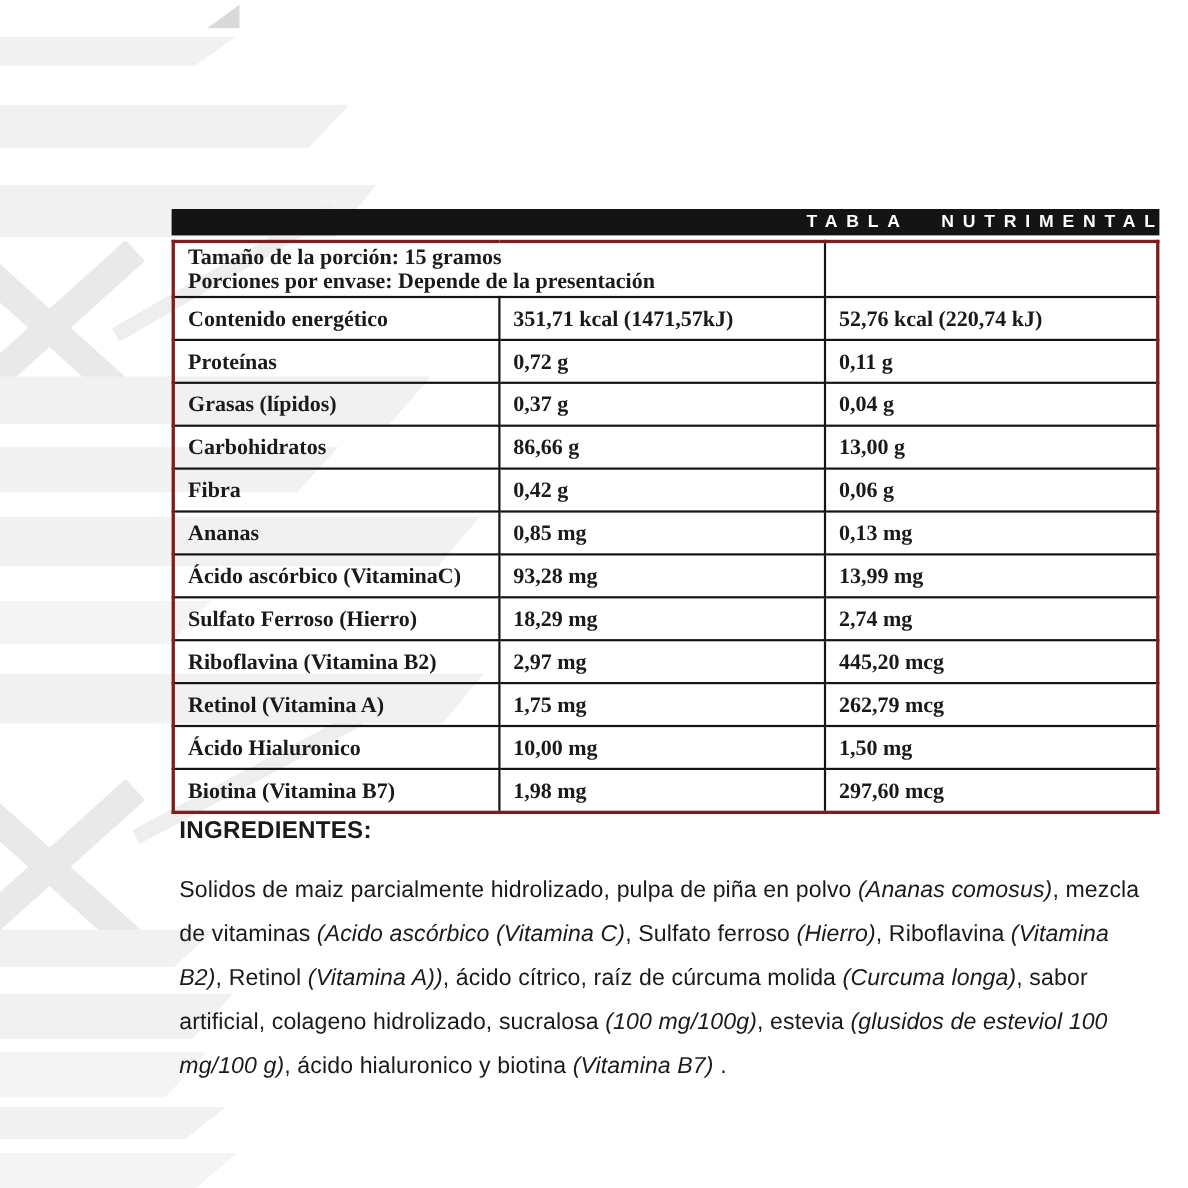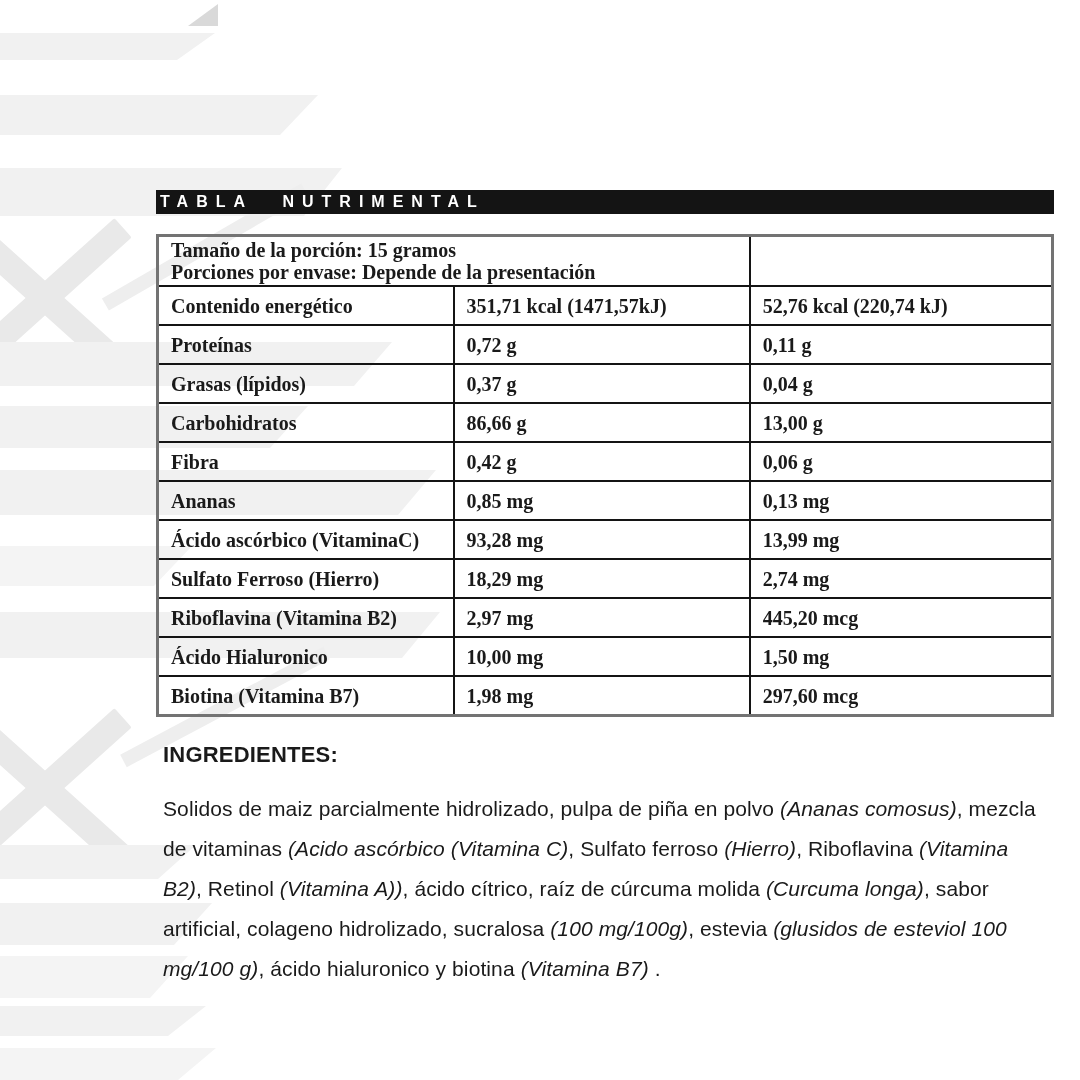--- a/index.html
+++ b/index.html
@@ -38,37 +38,37 @@
   }
 
   
   .panel {
     position: absolute; left: 156px; top: 190px; width: 898px;
     z-index: 1;
   }
   .title-bar {
     background: #141414;
     height: 24px;
-    display: flex; align-items: center; justify-content: flex-start;
+    display: flex; align-items: center; justify-content: flex-end;
   }
   .title-bar span {
     color: #ffffff;
     font-family: "Liberation Sans", sans-serif;
     font-weight: bold;
     font-size: 16px;
     letter-spacing: 0.5em;
     word-spacing: 1.1em;
     white-space: nowrap;
     transform: translateX(0.25em);
   }
   table.nutri {
     width: 100%;
-    margin-top: 20px;
+    margin-top: 4px;
     border-collapse: collapse;
-    border: 3px solid #737373;
+    border: 3px solid #7f1d1d;
     table-layout: fixed;
   }
   table.nutri td {
     border: 2px solid #141414;
     font-weight: bold;
     font-size: 20px;
     padding: 2px 10px 2px 12px;
     vertical-align: middle;
     line-height: 1.1;
   }
@@ -184,20 +184,25 @@
     <td class="col1 c1">Sulfato Ferroso (Hierro)</td>
     <td class="col2 c2">18,29 mg</td>
     <td class="col3 c3">2,74 mg</td>
   </tr>
         <tr class="data-row">
     <td class="col1 c1">Riboflavina (Vitamina B2)</td>
     <td class="col2 c2">2,97 mg</td>
     <td class="col3 c3">445,20 mcg</td>
   </tr>
         <tr class="data-row">
+    <td class="col1 c1">Retinol (Vitamina A)</td>
+    <td class="col2 c2">1,75 mg</td>
+    <td class="col3 c3">262,79 mcg</td>
+  </tr>
+        <tr class="data-row">
     <td class="col1 c1">Ácido Hialuronico</td>
     <td class="col2 c2">10,00 mg</td>
     <td class="col3 c3">1,50 mg</td>
   </tr>
         <tr class="data-row">
     <td class="col1 c1">Biotina (Vitamina B7)</td>
     <td class="col2 c2">1,98 mg</td>
     <td class="col3 c3">297,60 mcg</td>
   </tr>
       </tbody>

